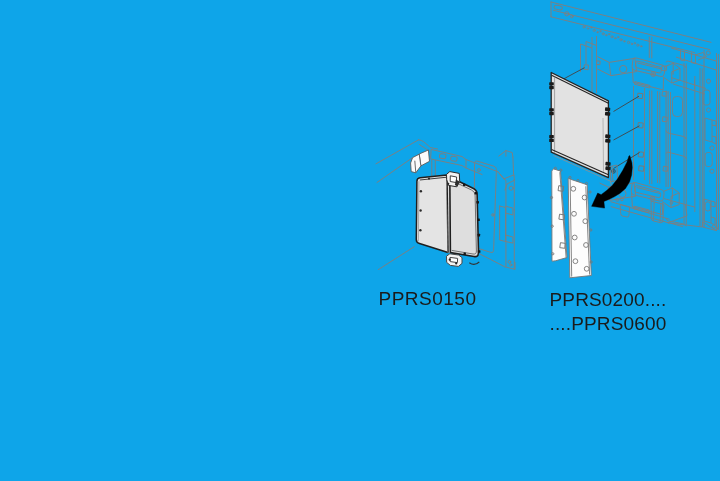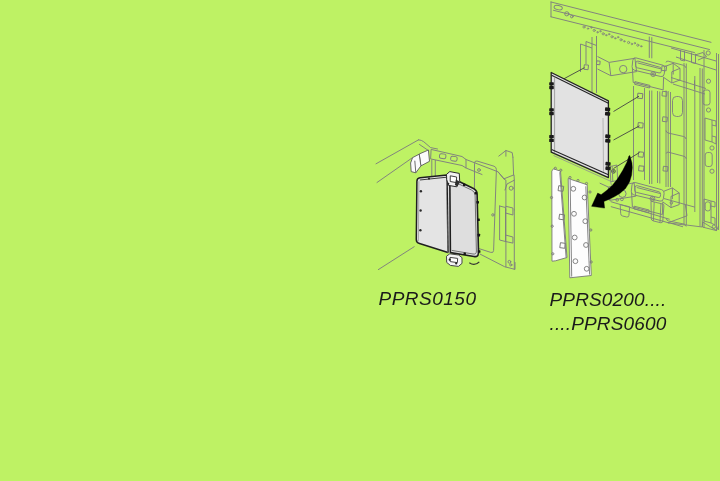--- a/index.html
+++ b/index.html
@@ -1,17 +1,17 @@
 <!DOCTYPE html>
 <html><head>
 <meta charset="utf-8">
 <style>
   html,body{margin:0;padding:0;background:#ffffff;}
-  .page{position:relative;width:720px;height:481px;background:#bef264;overflow:hidden;
-        font-family:"Liberation Sans", sans-serif;font-style:italic;}
+  .page{position:relative;width:720px;height:481px;background:#0ea5e9;overflow:hidden;
+        font-family:"Liberation Sans", sans-serif;}
   svg{position:absolute;left:0;top:0;}
   .lbl{font-family:"Liberation Sans", sans-serif;font-size:19px;fill:#1b1b1b;}
 </style>
 </head>
 <body>
 <div class="page">
 <svg width="720" height="481" viewBox="0 0 720 481">
 
 <g fill="none" stroke="#7e7e7e" stroke-width="0.95" stroke-linejoin="round" stroke-linecap="round">
 

